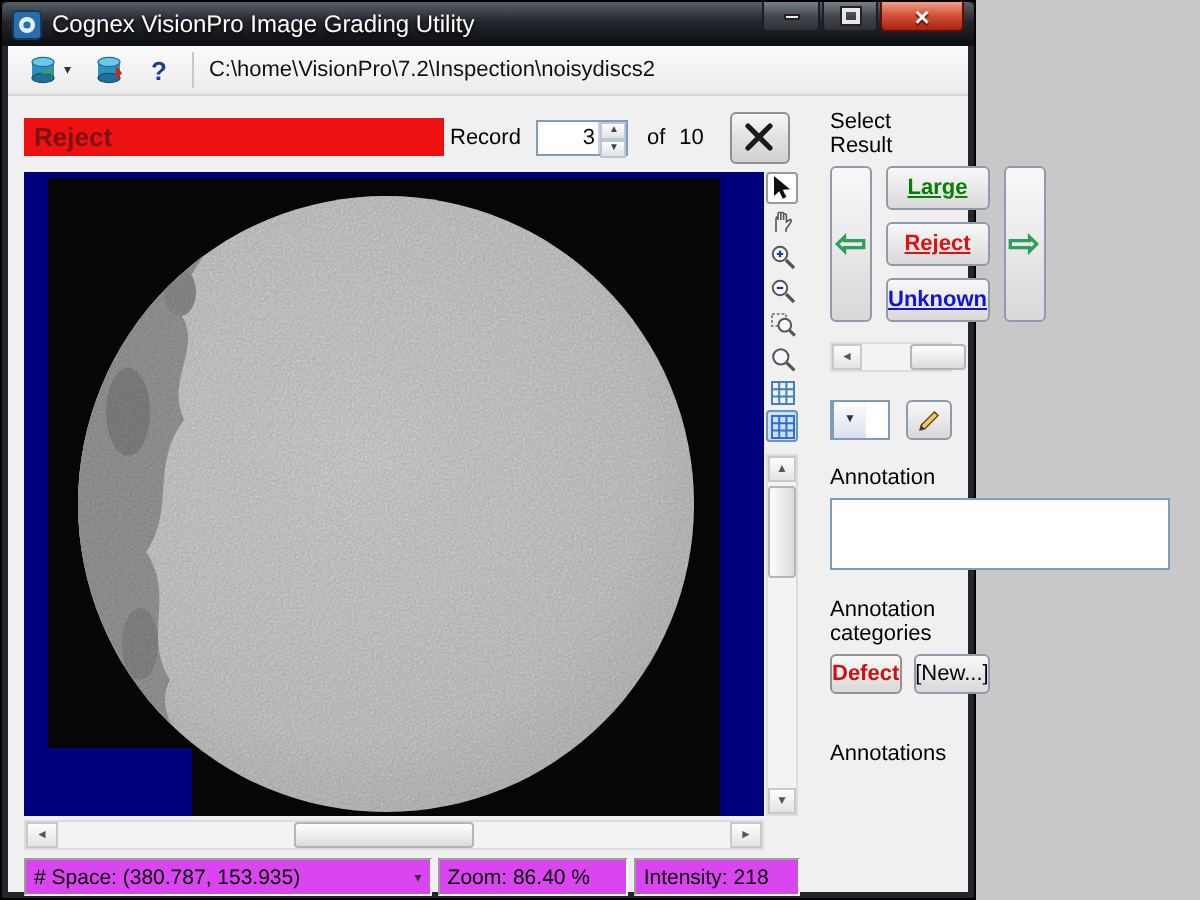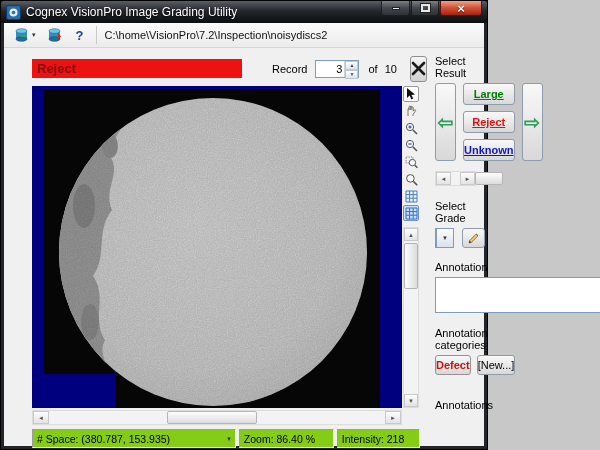--- a/index.html
+++ b/index.html
@@ -51,32 +51,32 @@
     padding: 0 6px;
     background: linear-gradient(#fbfbfb, #ebebeb);
     border-bottom: 1px solid #d6d6d6;
   }
   .tbtn { height: 21px; display: flex; align-items: center; padding: 0 3px; border: 1px solid transparent; border-radius: 2px; }
   .tbtn .caret { font-size: 7px; margin-left: 2px; color: #333; }
   .tbtn.help-btn { font-weight: bold; font-size: 13px; color: #1c3f94; padding: 0 5px; }
   .tsep { width: 1px; height: 18px; background: #c9c9c9; margin: 0 4px; }
   .path-text { font-size: 11px; color: #111; white-space: nowrap; }
   
-  .client { flex: 1; display: flex; min-height: 0; padding-left: 20px; }
+  .client { flex: 1; display: flex; min-height: 0; }
   .left { width: 398px; flex: none; padding: 7px 0 0 8px; display: flex; flex-direction: column; }
   
   .record-row { height: 27px; flex: none; display: flex; align-items: center; }
   .banner {
     width: 210px; height: 19px; flex: none;
     background: var(--banner-bg, #ee1111);
     color: var(--banner-text, #7e1113);
     font-size: 13px; font-weight: 600;
     padding: 2px 0 0 5px;
   }
-  .record-label { margin-left: 30px; }
+  .record-label { margin-left: 3px; }
   .spinner { margin-left: 8px; width: 46px; height: 18px; border: 1px solid #7f9db9; background: #fff; display: flex; }
   .spinner input { flex: 1; width: 28px; border: none; outline: none; text-align: right; font: 11px "Liberation Sans", sans-serif; padding-right: 2px; }
   .spin-col { width: 14px; display: flex; flex-direction: column; border-left: 1px solid #c6d3de; }
   .spin-btn { flex: 1; font-size: 5px; line-height: 7px; text-align: center; color: #444; background: linear-gradient(#fdfdfd,#dde3ea); border: 1px solid #bcc7d3; }
   .of-label { margin-left: 9px; }
   .total-label { margin-left: 7px; }
   .xbtn {
     margin-left: 13px; width: 30px; height: 26px;
     border: 1px solid #8e8f8f; border-radius: 3px;
     background: linear-gradient(#f7f7f7, #e3e3e3 45%, #d2d2d2);
@@ -96,21 +96,21 @@
   .vtrack { flex: 1; position: relative; }
   .vthumb { position: absolute; left: 0; right: 0; top: 2px; height: 46px; background: linear-gradient(90deg,#fdfdfd,#dcdcdc); border: 1px solid #b5b5b5; border-radius: 2px; }
   .hscroll { width: 370px; height: 15px; margin-top: 2px; flex: none; display: flex; background: #f3f3f3; border: 1px solid #dcdcdc; }
   .hscroll .sbtn { width: 16px; height: 13px; font-size: 6px; flex: none; }
   .htrack { flex: 1; position: relative; }
   .hthumb { position: absolute; top: 0; bottom: 0; left: 118px; width: 90px; background: linear-gradient(#fdfdfd,#dcdcdc); border: 1px solid #b5b5b5; border-radius: 2px; }
   
   .statusbar { display: flex; gap: 3px; margin-top: 4px; height: 19px; flex: none; width: 388px; }
   .spanel {
     border: 1px solid; border-color: #9b9b9b #fdfdfd #fdfdfd #9b9b9b;
-    background: #84cc16; font-size: 10.5px;
+    background: #d946ef; font-size: 10.5px;
     display: flex; align-items: center; padding: 0 4px; white-space: nowrap; overflow: hidden;
   }
   .spanel.space { width: 206px; }
   .spanel.zoom { width: 96px; }
   .spanel.intensity { width: 84px; }
   .spanel .spacer { flex: 1; }
   .spanel .caret { font-size: 7px; color: #333; }
   
   .right { flex: 1; padding: 7px 8px 0 13px; min-width: 0; }
   .sec-label { display: block; margin-bottom: 4px; }
@@ -351,21 +351,20 @@
           </div>
 
           <div class="slider">
             <div class="sbtn">◄</div>
             <div class="strack">
               <div class="sthumb"></div>
             </div>
             <div class="sbtn">►</div>
           </div>
 
-          <span class="sec-label">Select Grade</span>
           <div class="combo-row">
             <div class="combo">
               <div class="combo-btn">
                 <span>▼</span>
               </div>
             </div>
             <div class="btn pencil-btn">
               <svg width="13" height="13" viewBox="0 0 13 13">
                 <path d="M2,11 L2.6,8.6 L9.2,2 L11,3.8 L4.4,10.4 Z" fill="#f2c86e" stroke="#6b4e17" stroke-width="0.7"></path>
                 <path d="M9.2,2 L11,3.8" stroke="#6b4e17" stroke-width="0.7"></path>

